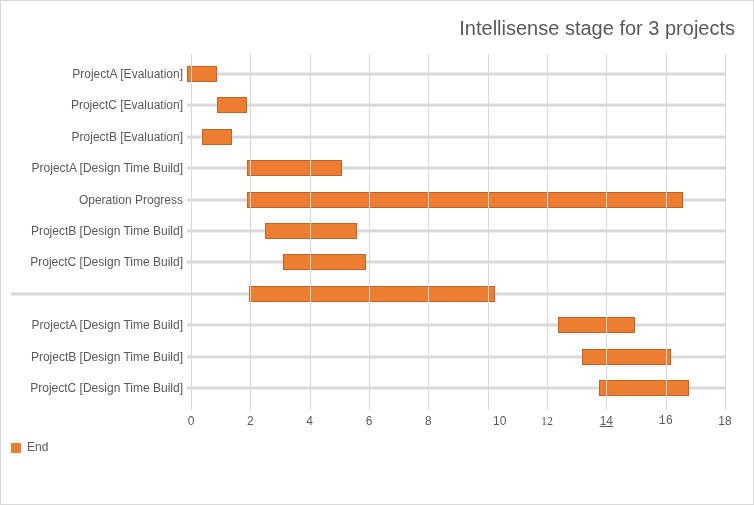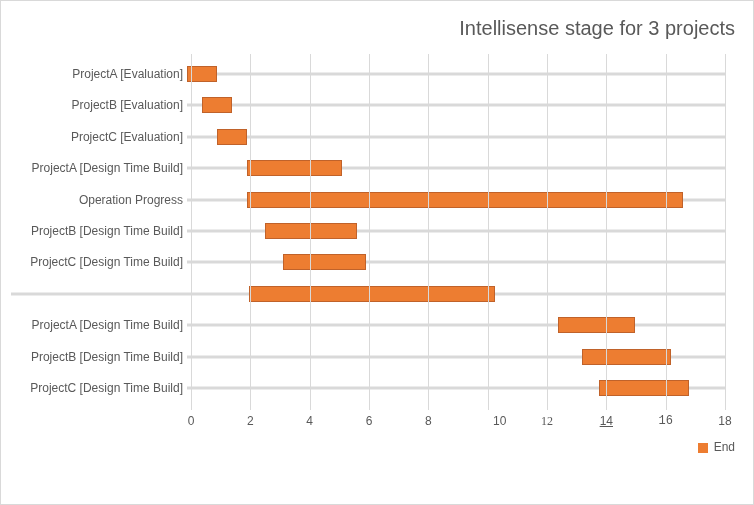--- a/index.html
+++ b/index.html
@@ -8,50 +8,50 @@
   .plot{position:relative;height:380px;margin-left:180px;margin-right:10px}
   .grid-line{position:absolute;top:0;bottom:24px;width:1px;background:#d9d9d9}
   .rows{position:absolute;left:-180px;right:0;top:4px;bottom:30px;display:flex;flex-direction:column;justify-content:space-around}
   .row{display:flex;align-items:center;height:20px}
   .ylabel{width:176px;text-align:right;font-size:12px;color:#595959;padding-right:4px;box-sizing:border-box;white-space:nowrap}
   .track{position:relative;flex:1;height:20px}
   .track-base{position:absolute;left:0;right:0;top:50%;height:3px;background:#d9d9d9;transform:translateY(-50%)}
   .bar{position:absolute;top:2px;bottom:2px;background:#ed7d31;border:1px solid #c0622a;box-sizing:border-box}
   .xaxis{position:absolute;left:0;right:0;bottom:0;height:24px}
   .xtick{position:absolute;top:4px;font-size:12px;color:#595959;transform:translateX(-50%)}
-  .legend{text-align:right;margin-top:6px;font-size:12px;color:#595959}
+  .legend{text-align:left;margin-top:6px;font-size:12px;color:#595959}
   .legend .sw{display:inline-block;width:10px;height:10px;background:#ed7d31;margin-right:6px;vertical-align:middle}
 </style>
 </head>
 <body>
 
 <div class="chart-wrap">
   <div class="title">Intellisense stage for 3 projects</div>
 
   <div class="plot" id="plot">
     <div class="rows" id="rows">
         <div class="row">
           <div class="ylabel">ProjectA [Evaluation]</div>
           <div class="track">
             <div class="track-base"></div>
             <div class="bar" style="left: 0%; width: 5.55556%;"></div>
           </div>
         </div>
         <div class="row">
+          <div class="ylabel">ProjectC [Evaluation]</div>
+          <div class="track">
+            <div class="track-base"></div>
+            <div class="bar" style="left: 5.55556%; width: 5.55556%;"></div>
+          </div>
+        </div>
+        <div class="row">
           <div class="ylabel">ProjectB [Evaluation]</div>
           <div class="track">
             <div class="track-base"></div>
             <div class="bar" style="left: 2.77778%; width: 5.55556%;"></div>
-          </div>
-        </div>
-        <div class="row">
-          <div class="ylabel">ProjectC [Evaluation]</div>
-          <div class="track">
-            <div class="track-base"></div>
-            <div class="bar" style="left: 5.55556%; width: 5.55556%;"></div>
           </div>
         </div>
         <div class="row">
           <div class="ylabel">ProjectA [Design Time Build]</div>
           <div class="track">
             <div class="track-base"></div>
             <div class="bar" style="left: 11.1111%; width: 17.7778%;"></div>
           </div>
         </div>
         <div class="row">

